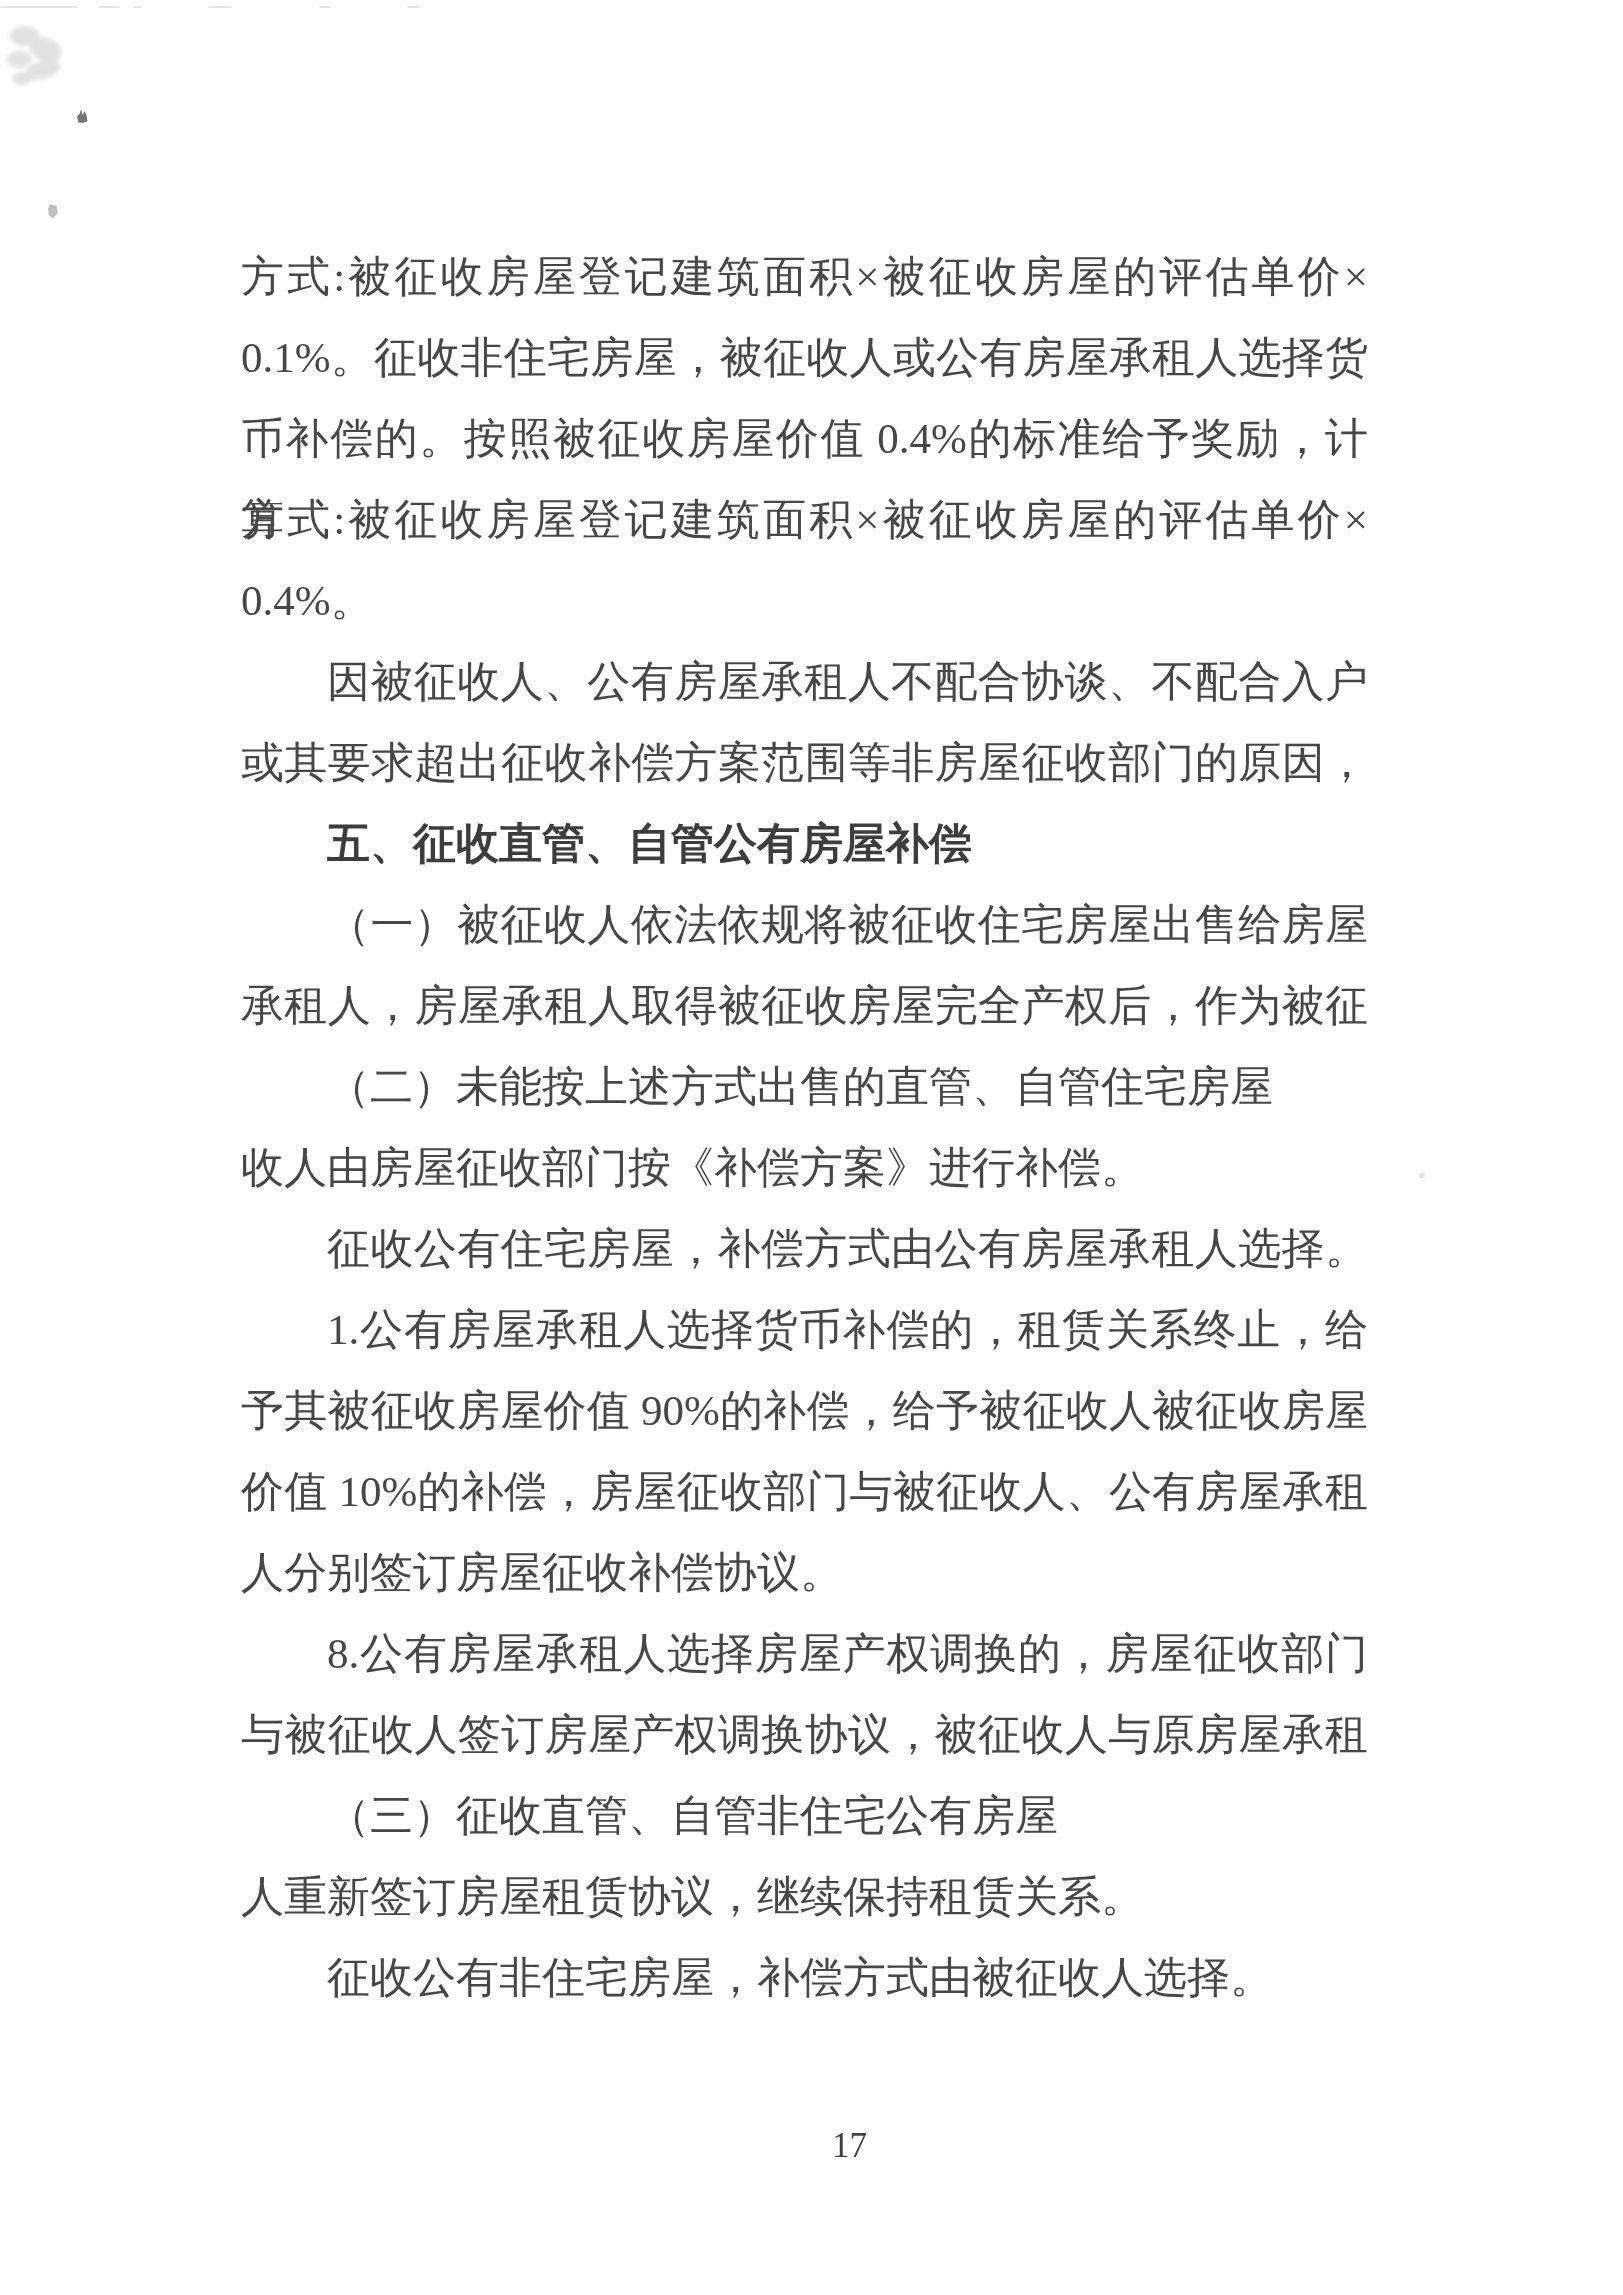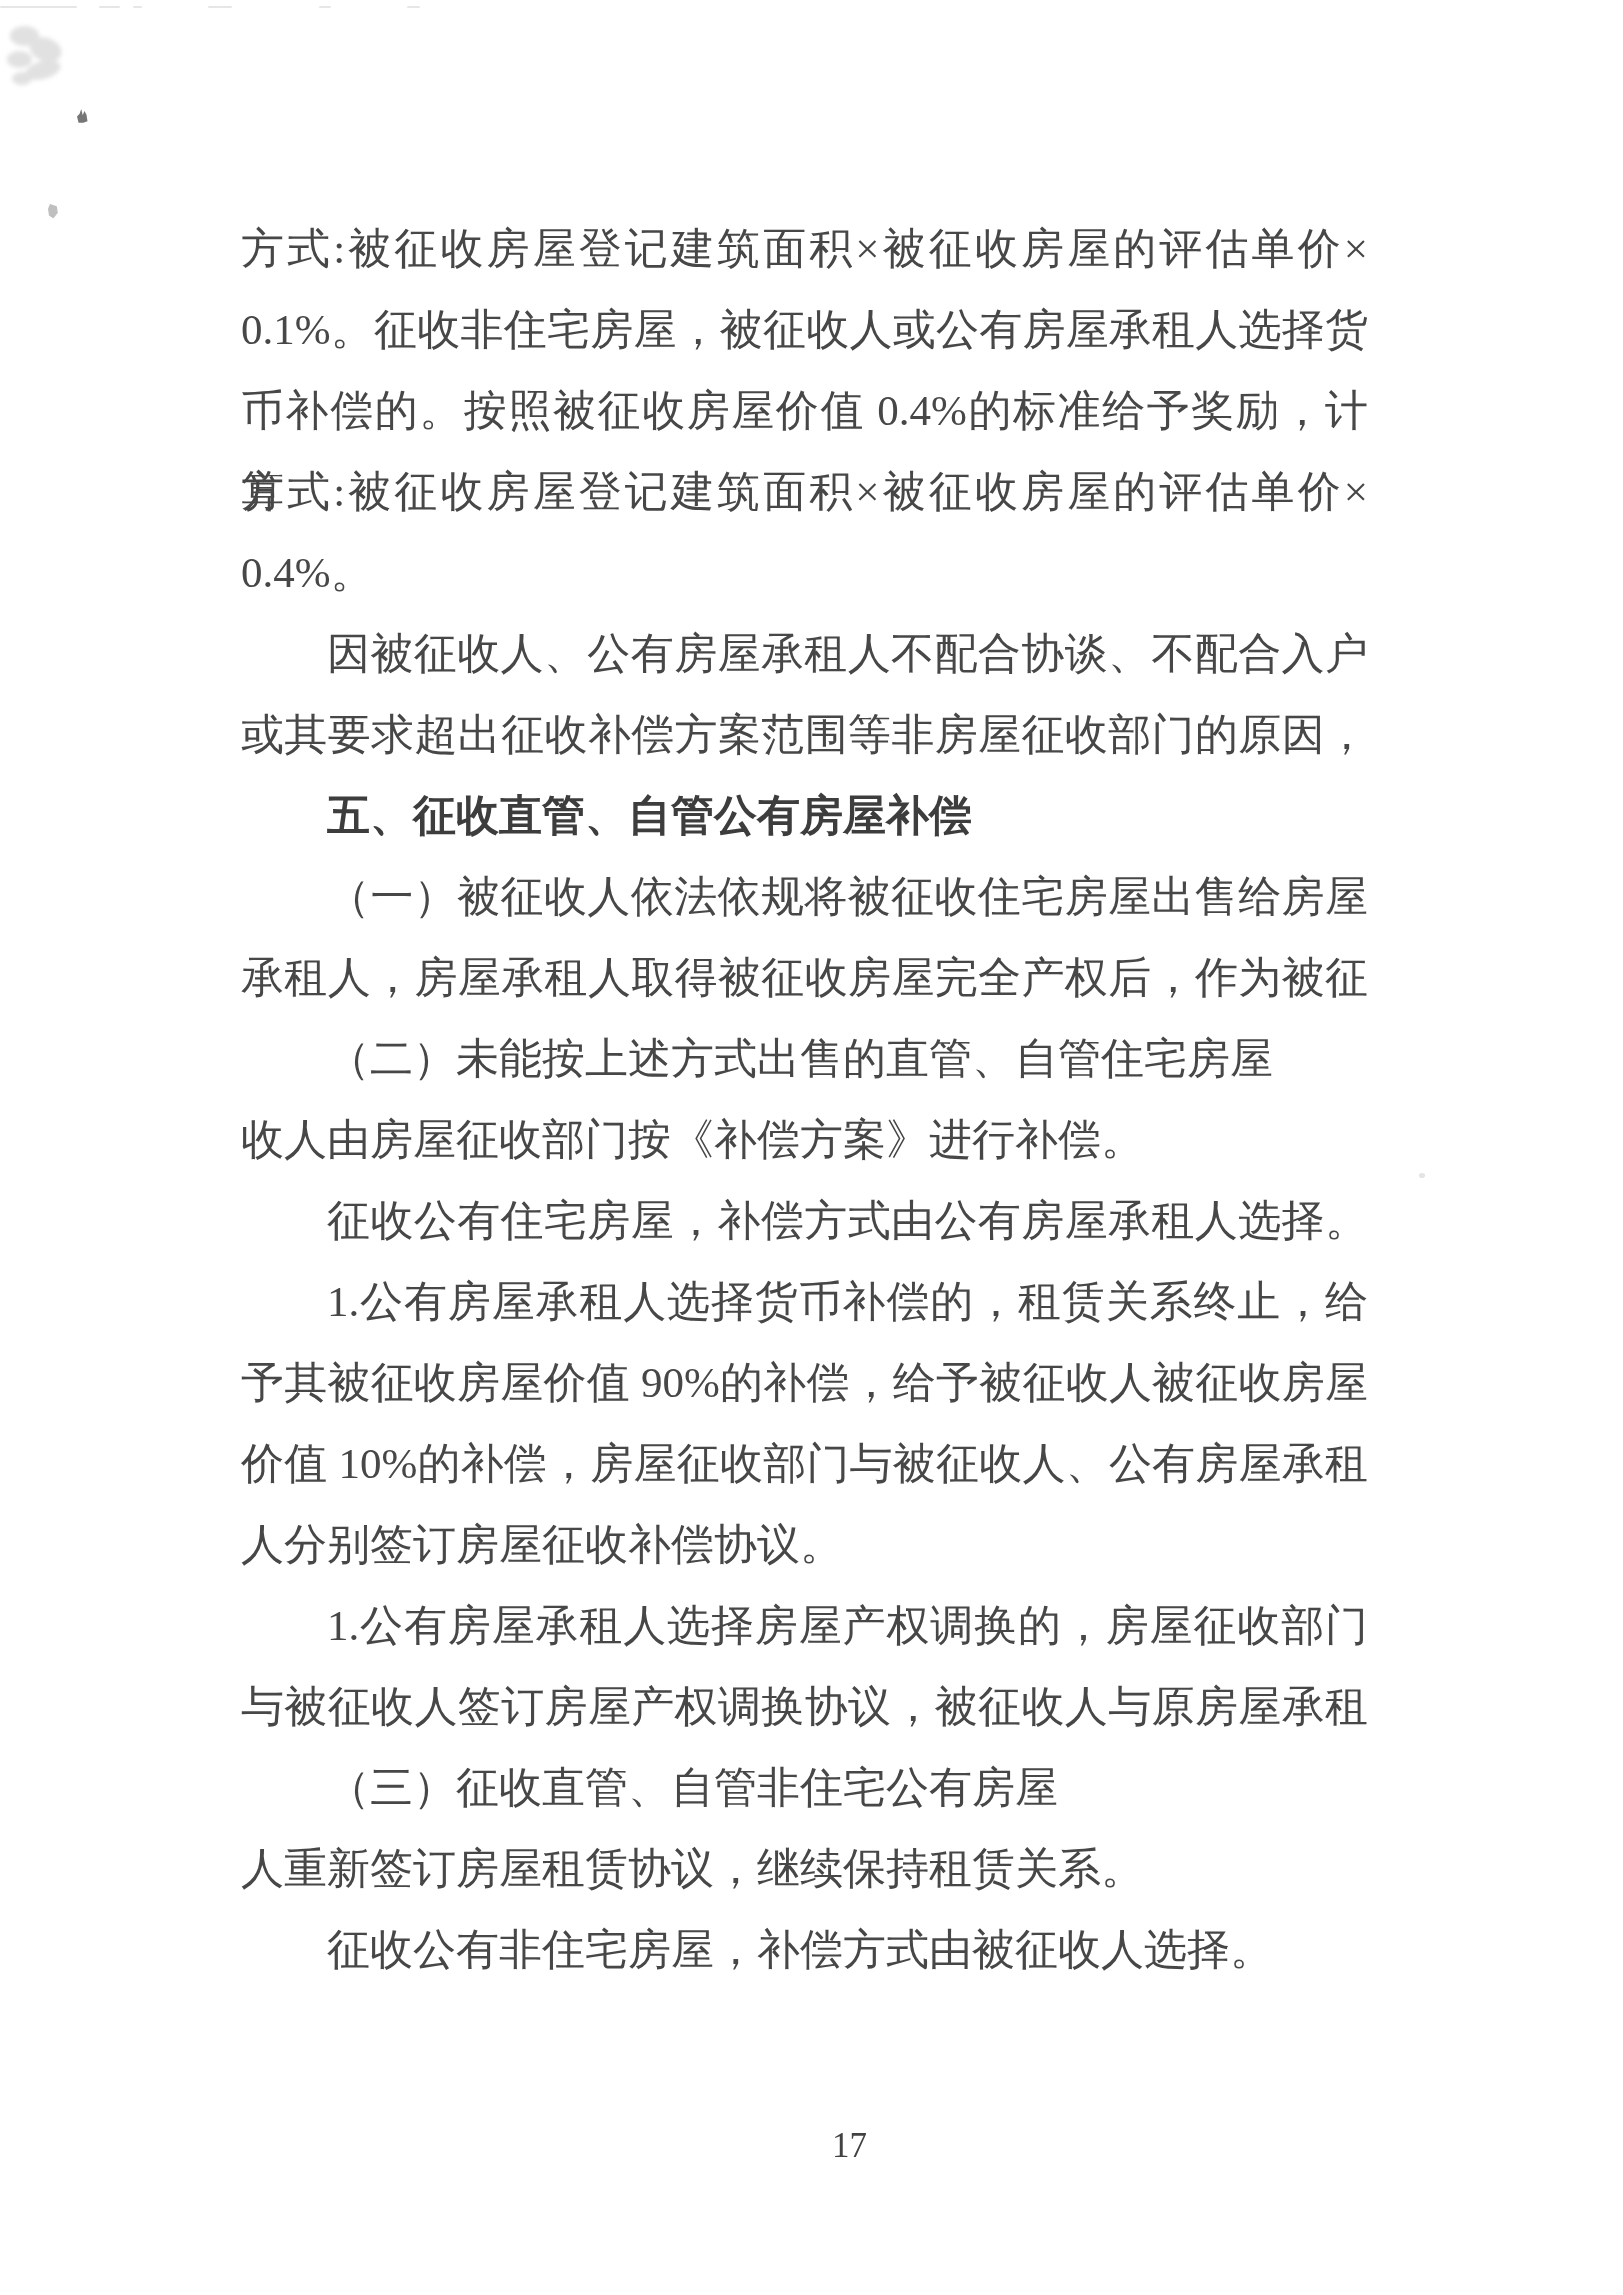--- a/index.html
+++ b/index.html
@@ -11,21 +11,21 @@
     position: relative;
     width: 1623px;
     height: 2295px;
     background: #ffffff;
     overflow: hidden;
     font-family: "Liberation Serif", "DejaVu Serif", serif;
   }
   .text-block {
     position: absolute;
     left: 241px;
-    top: 208px;
+    top: 236px;
     width: 1127px;
     font-size: 43px;
     line-height: 81px;
     color: #474747;
     letter-spacing: 0;
     text-rendering: optimizeLegibility;
   }
   .line {
     height: 81px;
     text-align: left;
@@ -162,21 +162,21 @@
       <div class="line indent b">五、征收直管、自管公有房屋补偿</div>
       <div class="line j indent">（一）被征收人依法依规将被征收住宅房屋出售给房屋</div>
       <div class="line j">承租人，房屋承租人取得被征收房屋完全产权后，作为被征</div>
       <div class="line indent">（二）未能按上述方式出售的直管、自管住宅房屋</div>
       <div class="line">收人由房屋征收部门按《补偿方案》进行补偿。</div>
       <div class="line j indent">征收公有住宅房屋，补偿方式由公有房屋承租人选择。</div>
       <div class="line j indent">1.公有房屋承租人选择货币补偿的，租赁关系终止，给</div>
       <div class="line j">予其被征收房屋价值 90%的补偿，给予被征收人被征收房屋</div>
       <div class="line j">价值 10%的补偿，房屋征收部门与被征收人、公有房屋承租</div>
       <div class="line">人分别签订房屋征收补偿协议。</div>
-      <div class="line j indent">1.公有房屋承租人选择房屋产权调换的，房屋征收部门</div>
+      <div class="line j indent">8.公有房屋承租人选择房屋产权调换的，房屋征收部门</div>
       <div class="line j">与被征收人签订房屋产权调换协议，被征收人与原房屋承租</div>
       <div class="line indent">（三）征收直管、自管非住宅公有房屋</div>
       <div class="line">人重新签订房屋租赁协议，继续保持租赁关系。</div>
       <div class="line indent">征收公有非住宅房屋，补偿方式由被征收人选择。</div>
     </div>
 
   <div class="page-number">17</div>
 
 </div>
 

